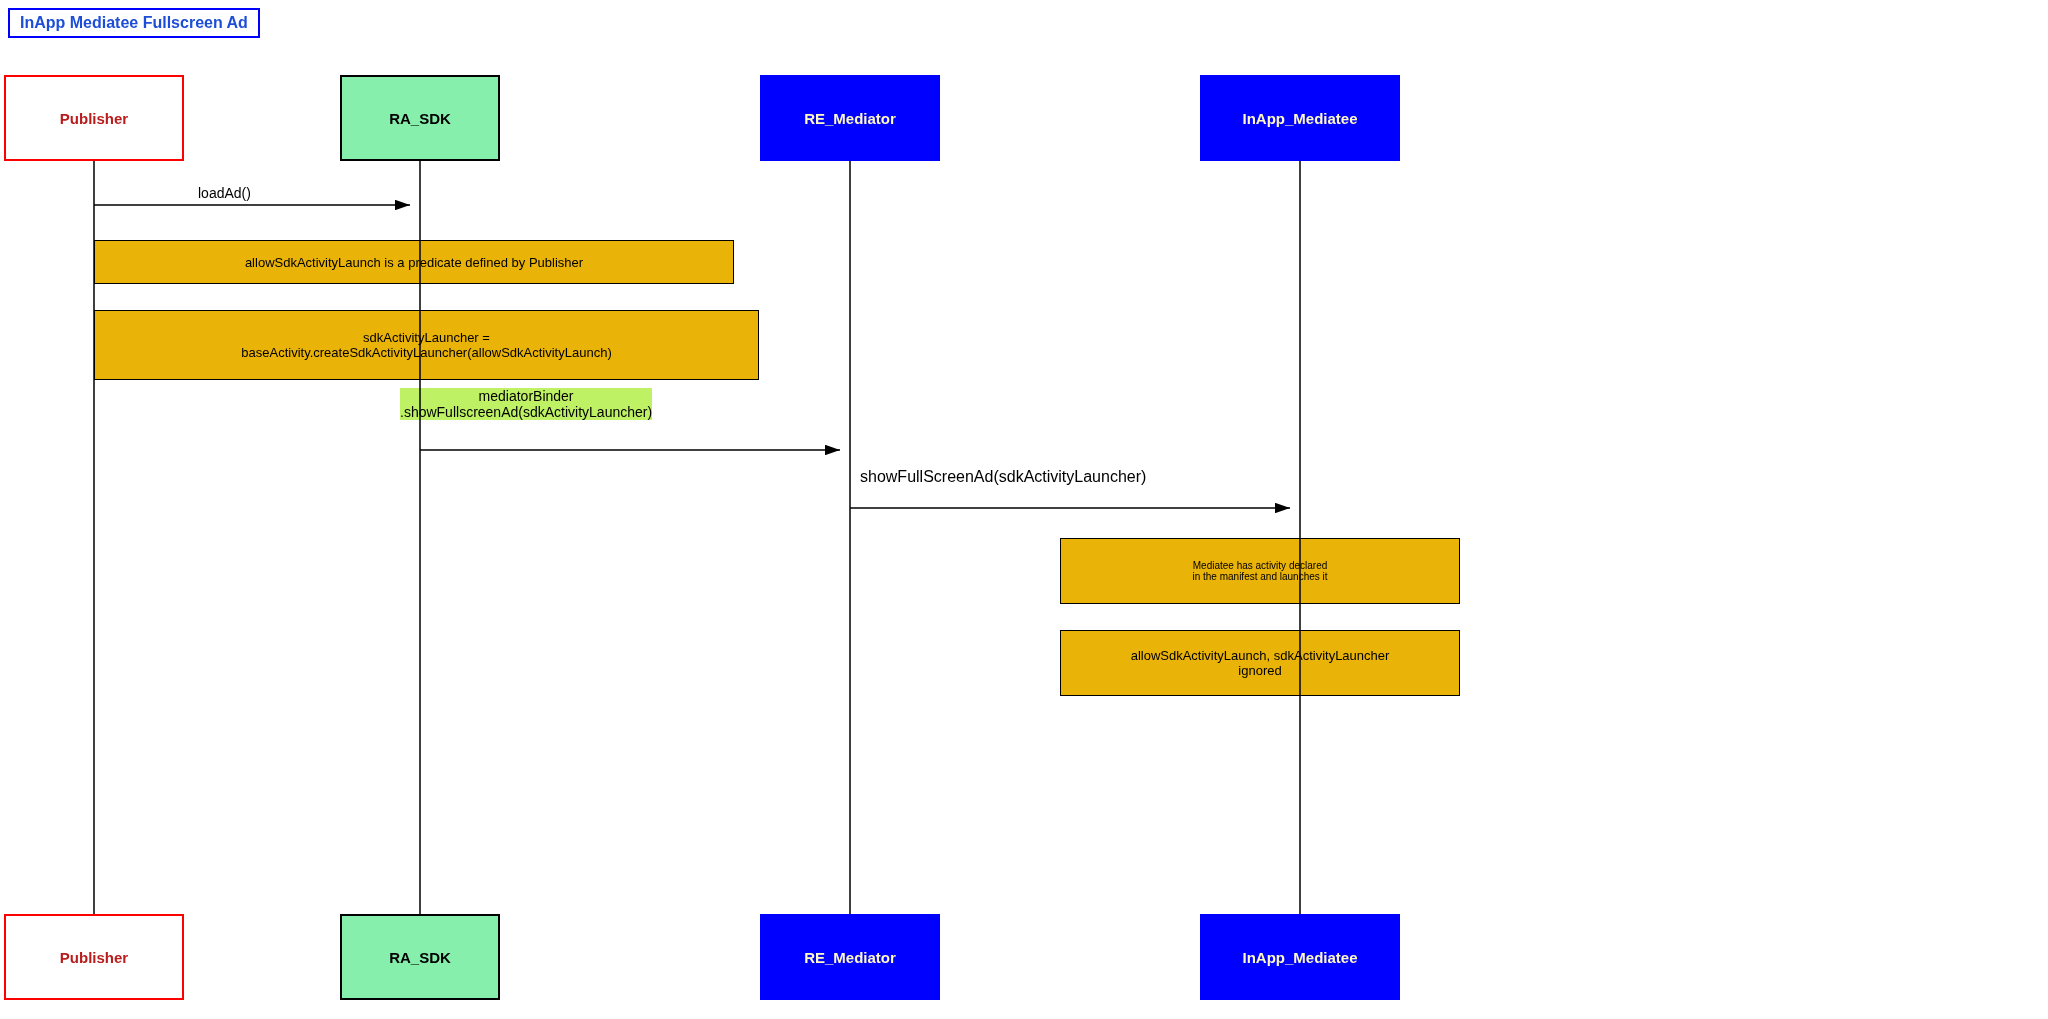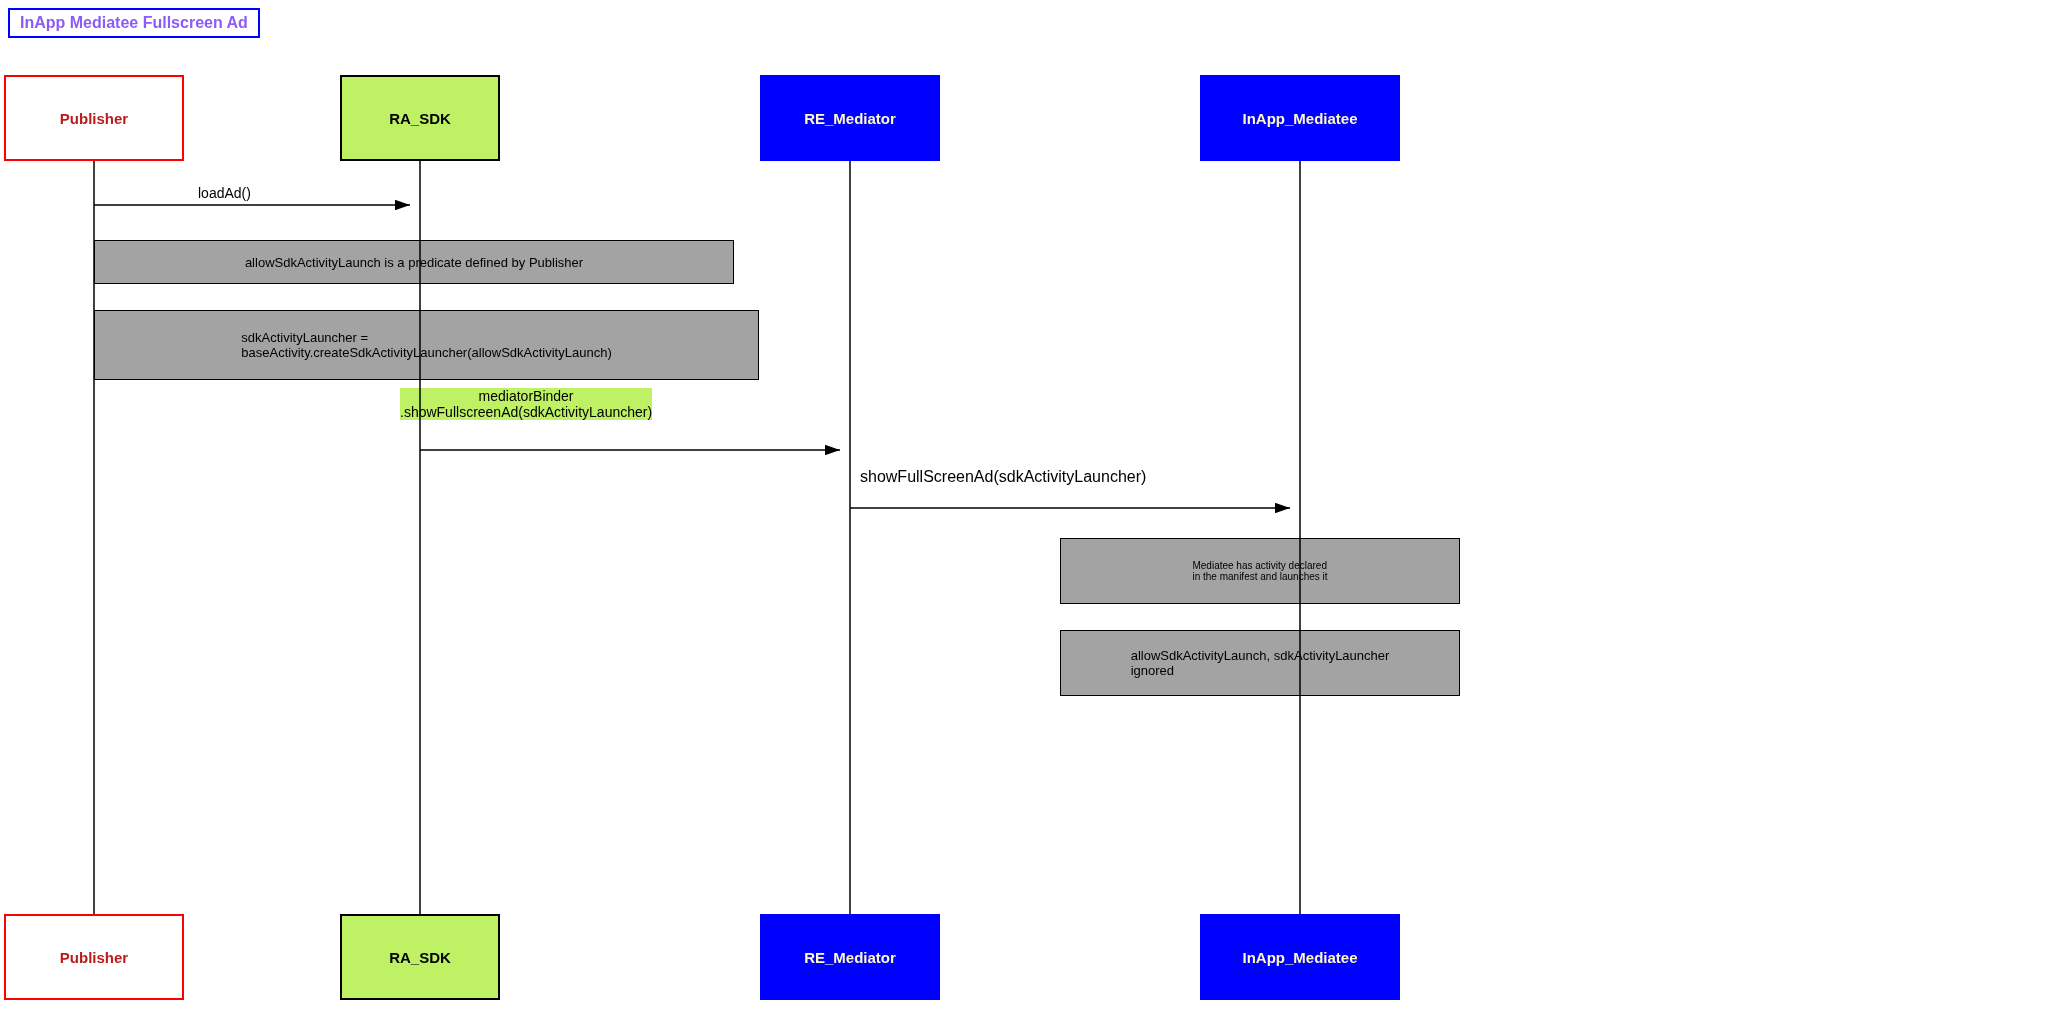--- a/index.html
+++ b/index.html
@@ -20,51 +20,52 @@
     }
     .title-box {
       position: absolute;
       top: 8px;
       left: 8px;
       border: 2px solid blue;
       background: #fff;
       padding: 4px 10px;
       font-weight: bold;
       font-size: 16px;
-      color: #8b5cf6;
+      color: #1d4ed8;
     }
     .actor-box {
       position: absolute;
       display: flex;
       align-items: center;
       justify-content: center;
       font-weight: bold;
       font-size: 15px;
     }
     .actor-box.red-border {
       border: 2px solid red;
       background: #fff;
       color: #b91c1c;
     }
     .actor-box.black-border {
       border: 2px solid #000;
-      background: #bef264;
+      background: #86efac;
       color: #000;
     }
     .actor-box.blue-fill {
       background: blue;
       color: #fef9c3;
       border: none;
     }
     .note-box {
       position: absolute;
       border: 1.5px solid #000;
-      background: #a3a3a3;
+      background: #eab308;
       padding: 6px 10px;
       font-size: 13px;
+      text-align: center;
     }
     svg.lines {
       position: absolute;
       top: 0; left: 0;
       width: 2048px;
       height: 1019px;
       pointer-events: none;
     }
   </style>
 </head>

